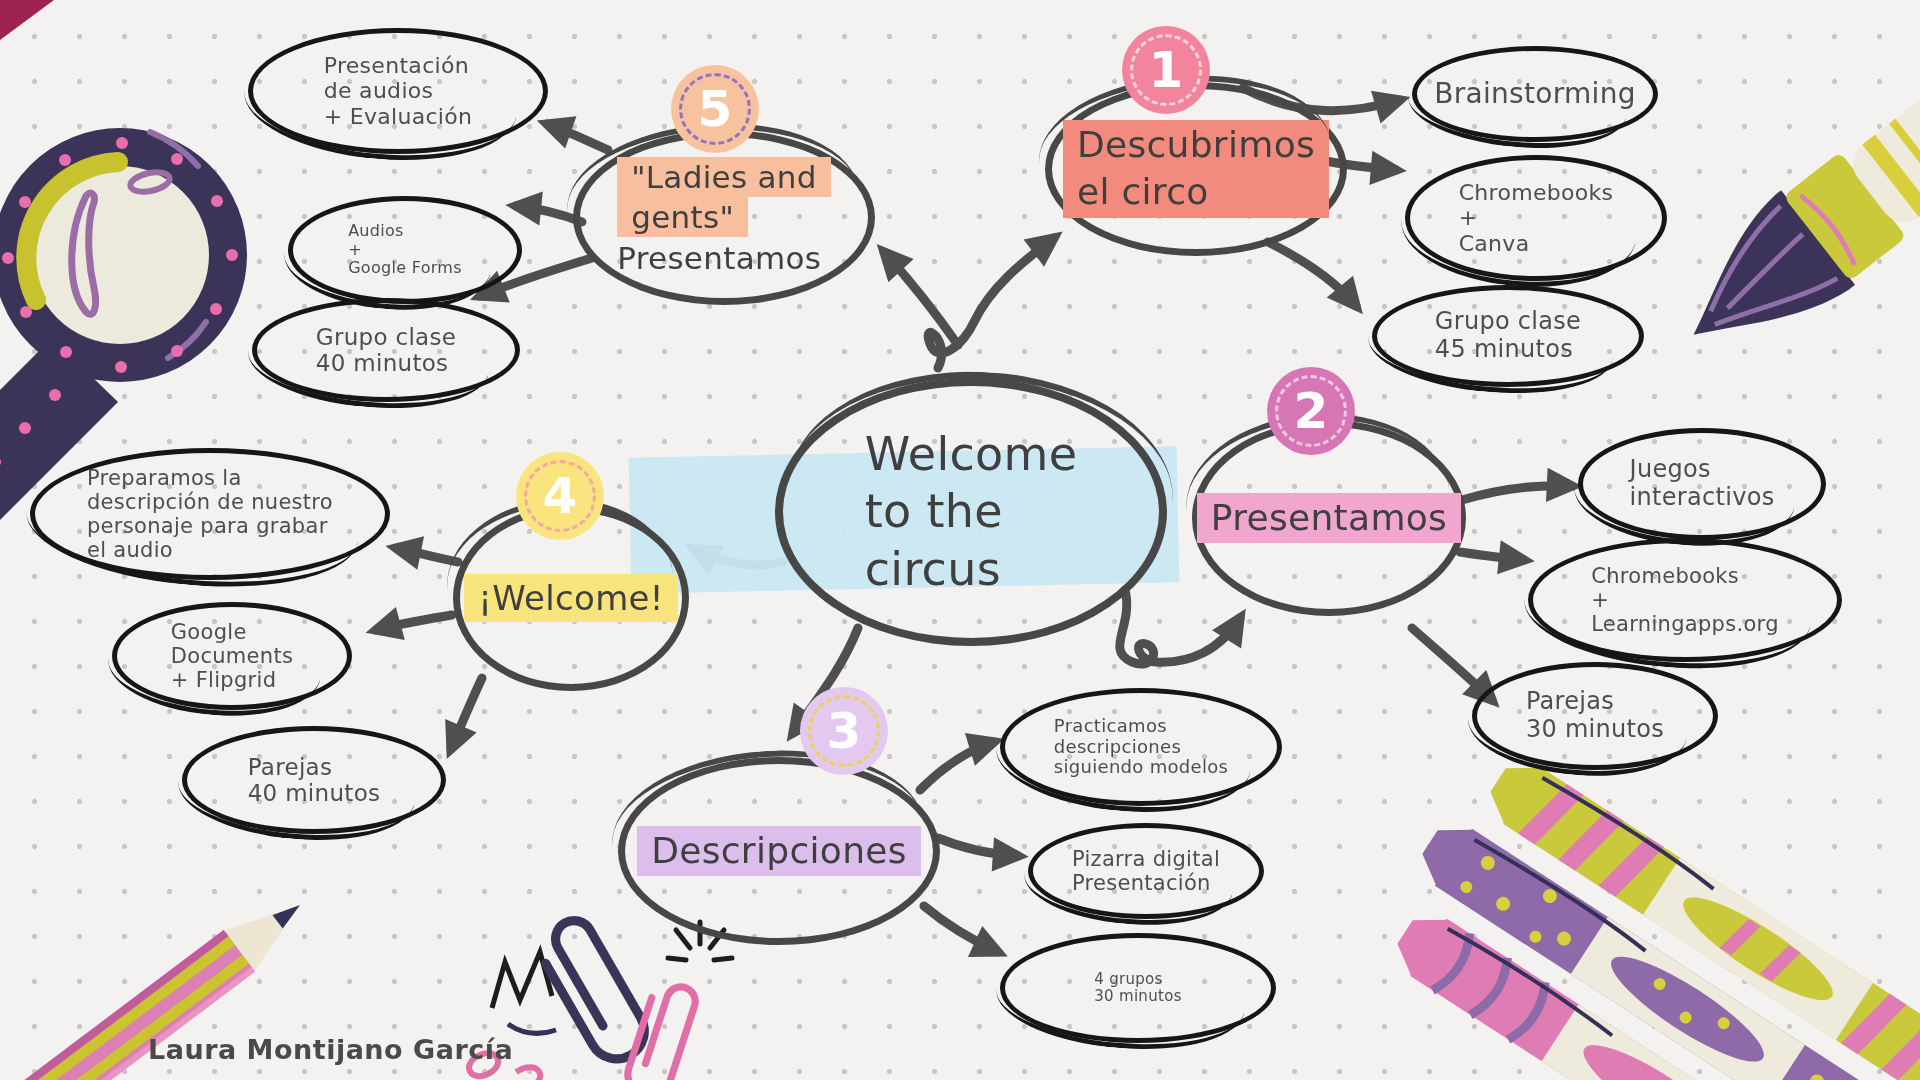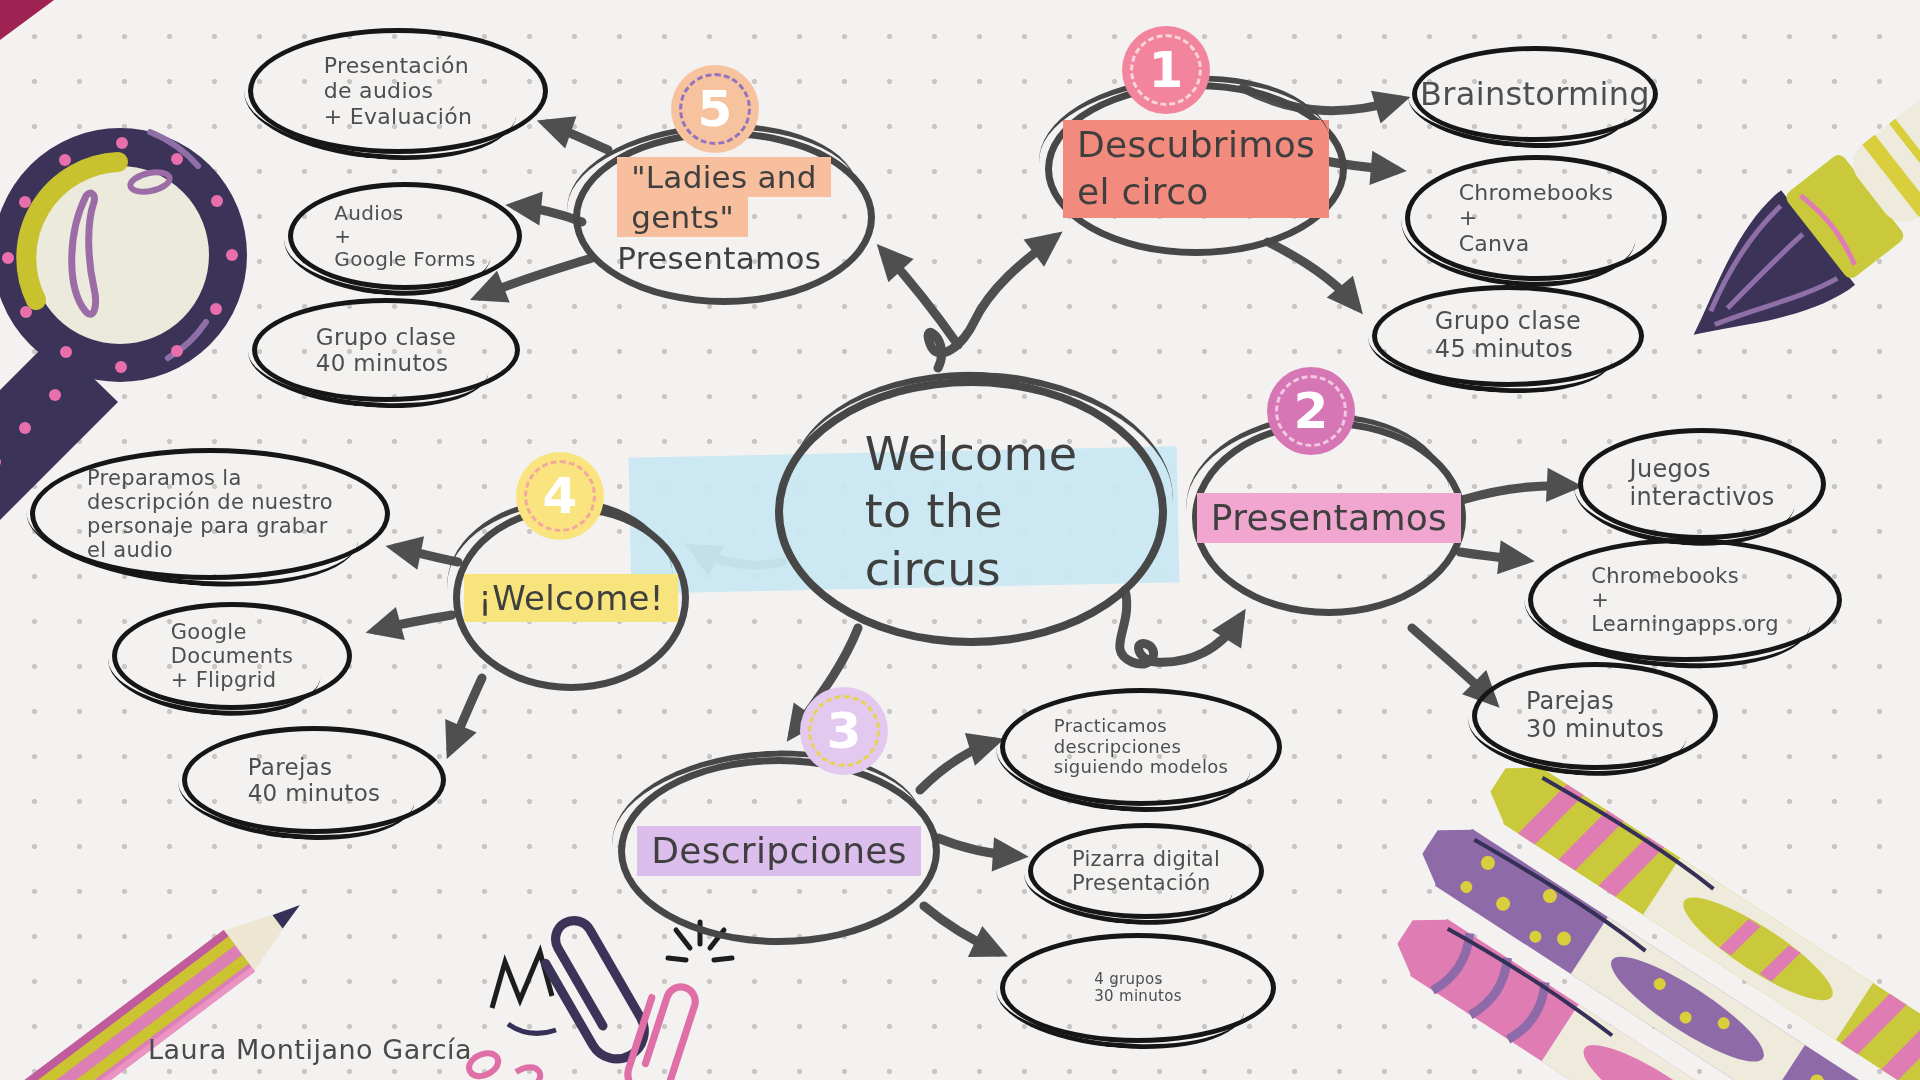--- a/index.html
+++ b/index.html
@@ -49,21 +49,21 @@
     position:absolute;width:88px;height:88px;border-radius:50%;z-index:4;
     display:flex;align-items:center;justify-content:center;
     color:#FFFFFF;font-weight:700;font-size:50px;
   }
   .badge::before{
     content:"";position:absolute;inset:8px;border-radius:50%;
     border:3.5px dashed var(--ring,#fff);opacity:.95;
   }
   .attribution{
     position:absolute;left:148px;top:1034px;z-index:3;
-    font-size:27px;font-weight:400;color:#4A4A4A;letter-spacing:.5px;
+    font-size:27px;font-weight:700;color:#4A4A4A;letter-spacing:.5px;
   }
 </style>
 </head>
 <body>
 
 <div class="canvas">
 
   <svg id="deco" class="layer">
 
     <polygon points="0,0 54,0 0,40" fill="#9E2353"></polygon>
@@ -234,21 +234,21 @@
     <span>Welcome
 to the
 circus</span>
   </div>
 
   <div class="badge" style="left: 1122px; top: 26px; background: rgb(242, 132, 158); --ring: #FBD9E0;">1</div>
   <div class="node topic" style="left:1045px;top:82px;width:302px;height:174px;font-size:36px;">
     <span class="hl" style="background: rgb(242, 139, 125);">Descubrimos
 el circo</span>
   </div>
-  <div class="node leaf" style="left:1412px;top:46px;width:246px;height:96px;font-size:32px;">Brainstorming</div>
+  <div class="node leaf" style="left:1412px;top:46px;width:246px;height:96px;font-size:28px;">Brainstorming</div>
   <div class="node leaf" style="left:1405px;top:155px;width:262px;height:126px;font-size:22px;">Chromebooks
 +
 Canva</div>
   <div class="node leaf" style="left:1372px;top:285px;width:272px;height:102px;font-size:24px;">Grupo clase
 45 minutos</div>
 
   <div class="badge" style="left: 1267px; top: 367px; background: rgb(215, 118, 181); --ring: #F4CCE5;">2</div>
   <div class="node topic" style="left:1192px;top:420px;width:274px;height:196px;font-size:36px;">
     <span class="hl" style="background: rgb(240, 166, 206);">Presentamos</span>
   </div>
@@ -290,21 +290,21 @@
   <div class="node topic" style="left:573px;top:130px;width:302px;height:175px;font-size:31px;">
     <div>
       <span class="hl" style="background: rgb(247, 191, 157);">"Ladies and
 gents"</span>
       <div>Presentamos</div>
     </div>
   </div>
   <div class="node leaf" style="left:248px;top:28px;width:300px;height:126px;font-size:22px;">Presentación
 de audios
 + Evaluación</div>
-  <div class="node leaf" style="left:288px;top:182px;width:234px;height:108px;font-size:20px;">Audios
+  <div class="node leaf" style="left:288px;top:196px;width:234px;height:108px;font-size:16px;">Audios
 +
 Google Forms</div>
   <div class="node leaf" style="left:252px;top:298px;width:268px;height:104px;font-size:23px;">Grupo clase
 40 minutos</div>
 
   <div class="attribution">Laura Montijano García</div>
 
 </div>
 
 </body></html>

